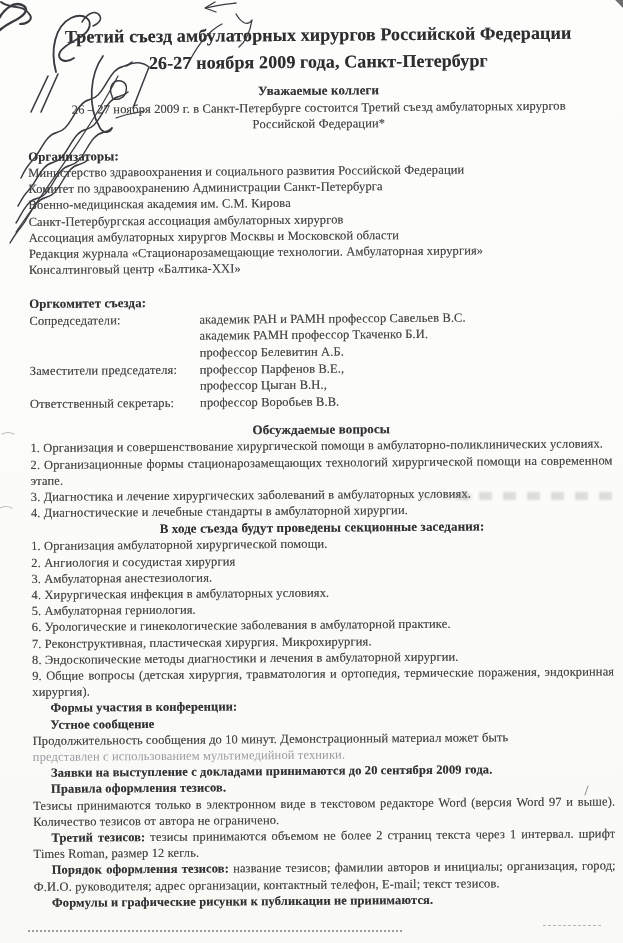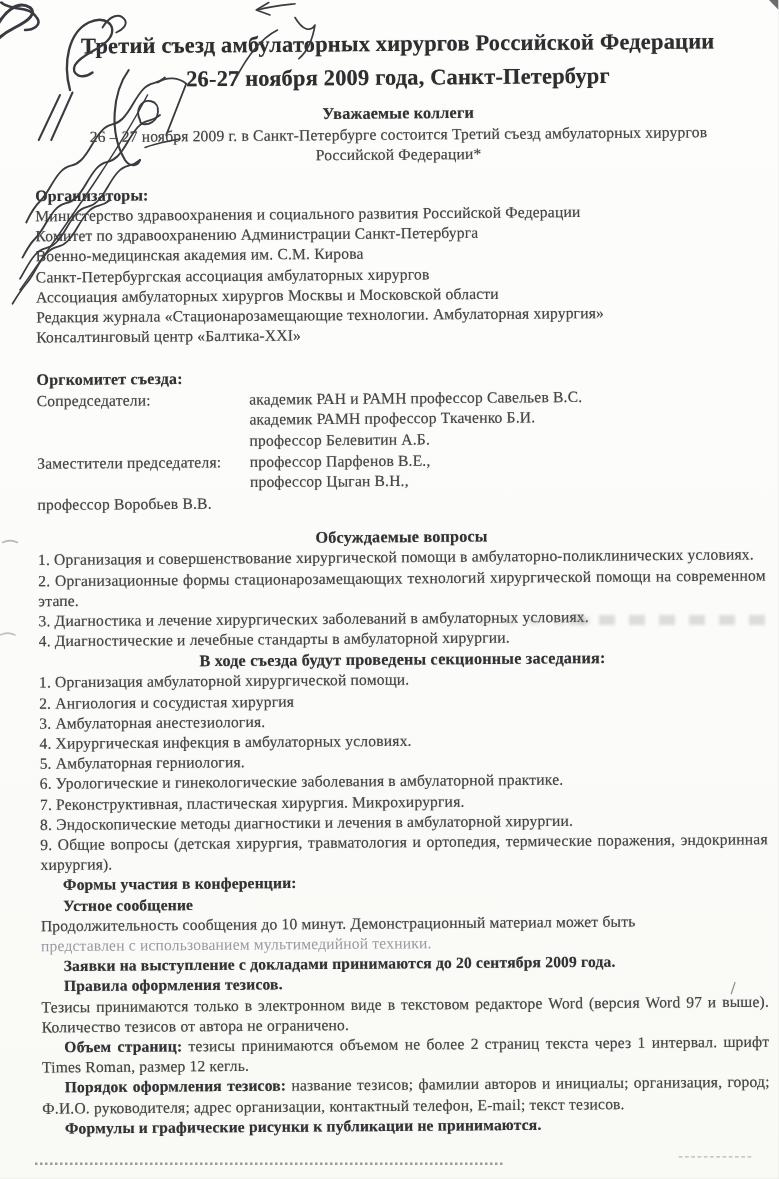--- a/index.html
+++ b/index.html
@@ -111,20 +111,21 @@
         </div>
       </div>
       <div class="comm-row">
         <p class="body">Заместители председателя:</p>
         <div>
           <p class="body">профессор Парфенов В.Е.,</p>
           <p class="body">профессор Цыган В.Н.,</p>
         </div>
       </div>
       <div class="comm-row">
+        <p class="body">Ответственный секретарь:</p>
         <div>
           <p class="body">профессор Воробьев В.В.</p>
         </div>
       </div>
     </div>
 
     <p class="center-head q-head">Обсуждаемые вопросы</p>
     <p class="body just">1.  Организация и совершенствование хирургической помощи в амбулаторно-поликлинических условиях.</p>
     <p class="body just">2. Организационные формы стационарозамещающих технологий хирургической помощи на современном этапе.</p>
     <p class="body just">3. Диагностика и лечение хирургических заболеваний в амбулаторных условиях.</p>
@@ -141,21 +142,21 @@
     <p class="body">8. Эндоскопические методы диагностики и лечения в амбулаторной хирургии.</p>
     <p class="body just">9.  Общие  вопросы  (детская  хирургия,  травматология  и  ортопедия,  термические  поражения, эндокринная хирургия).</p>
 
     <p class="body ind b">Формы участия в конференции:</p>
     <p class="body ind b">Устное сообщение</p>
     <p class="body">Продолжительность сообщения  до 10 минут. Демонстрационный материал может быть</p>
     <p class="body faded">представлен с использованием мультимедийной техники.</p>
     <p class="body ind b">Заявки на выступление с докладами принимаются до 20 сентября 2009 года.</p>
     <p class="body ind b">Правила оформления тезисов.</p>
     <p class="body just">Тезисы принимаются только в электронном виде в текстовом редакторе Word (версия Word 97 и выше). Количество тезисов от  автора не ограничено.</p>
-    <p class="body ind just"><span class="b">Объем страниц:</span><span> тезисы принимаются объемом не более 2 страниц текста через 1 интервал. шрифт Times Roman, размер 12 кегль.</span></p>
+    <p class="body ind just"><span class="b">Третий тезисов:</span><span> тезисы принимаются объемом не более 2 страниц текста через 1 интервал. шрифт Times Roman, размер 12 кегль.</span></p>
     <p class="body ind just"><span class="b">Порядок оформления тезисов:</span><span> название тезисов; фамилии авторов и инициалы;  организация, город; Ф.И.О. руководителя; адрес организации, контактный телефон, E-mail; текст тезисов.</span></p>
     <p class="body ind b">Формулы и графические рисунки к публикации не принимаются.</p>
 
   </div>
 
   <svg class="handwriting" width="623" height="943" viewBox="0 0 623 943">
 
     <path class="hw" d="M-4,24 C3,9 14,0 24,6 C30,11 22,17 12,22 C4,26 -2,31 -6,36" stroke-width="2.4"></path>
     <path class="hw" d="M1,2 C11,10 23,3 30,15 C33,20 27,24 20,24" stroke-width="2"></path>
 

